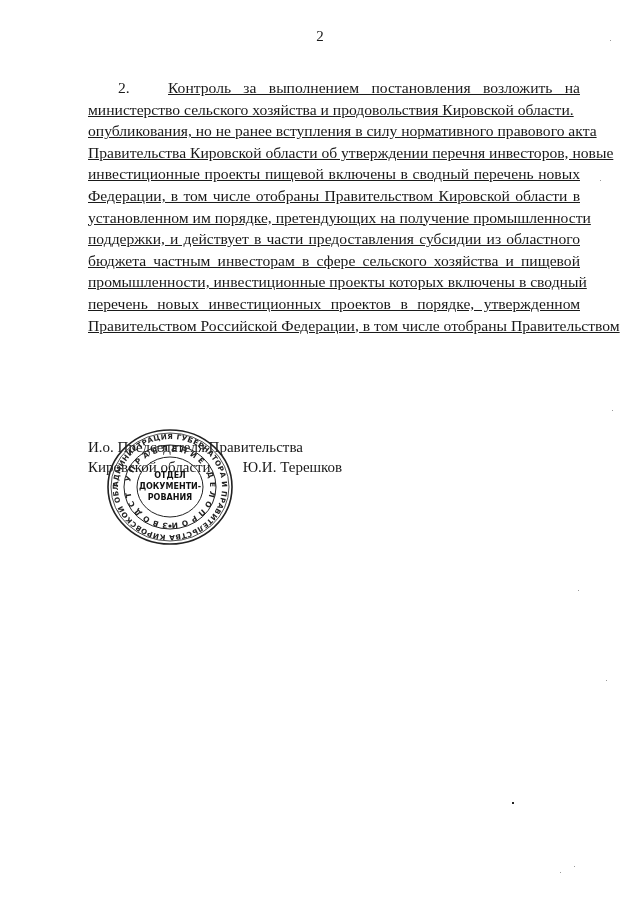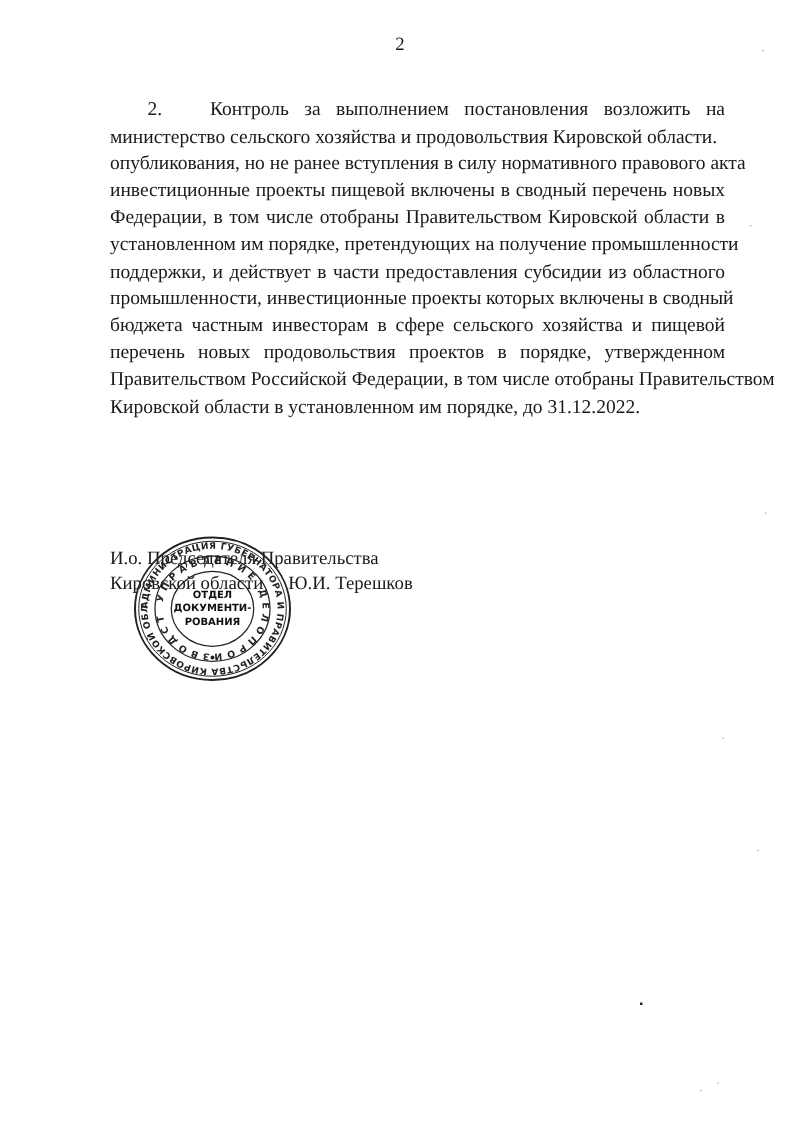--- a/index.html
+++ b/index.html
@@ -1,48 +1,48 @@
 <!DOCTYPE html>
 <html><head>
 <meta charset="utf-8">
 <style>
   html, body { margin: 0; padding: 0; background: #ffffff; }
   body { width: 640px; height: 905px; position: relative; overflow: hidden;
          font-family: "Liberation Serif", "DejaVu Serif", serif; color: #1a1a1a; }
   .page-number { position: absolute; top: 28px; left: 0; width: 640px; text-align: center; font-size: 15px; }
   .body-text { position: absolute; left: 88px; top: 77px; width: 492px; font-size: 15.6px; line-height: 21.6px; }
-  .line { display: block; white-space: nowrap; height: 21.6px; text-align-last: justify; text-align: justify; }
+  .line { display: block; white-space: nowrap; height: 21.6px; text-align-last: justify; text-align: justify; text-decoration: underline; }
   .line.last { text-align-last: left; }
   .line.indent { padding-left: 30px; }
   .num { display: inline-block; width: 50px; }
   .signature { position: absolute; left: 88px; top: 437px; font-size: 15px; line-height: 20px; }
   .sig-line { display: block; white-space: nowrap; }
-  .sig-name { display: inline-block; margin-left: 20px; }
+  .sig-name { display: inline-block; margin-left: 32px; }
   .stamp { position: absolute; left: 106px; top: 428px; width: 128px; height: 118px; }
   .speck { position: absolute; background: #9a9a9a; width: 1px; height: 1px; }
 </style>
 </head>
 <body>
 
 <div class="page-number">2</div>
 
 <div class="body-text">
   <span class="line indent"><span class="num">2.</span><span>Контроль за выполнением постановления возложить на</span></span>
   <span class="line last">министерство сельского хозяйства и продовольствия Кировской области.</span>
 
   <span class="line">опубликования, но не ранее вступления в силу нормативного правового акта</span>
+  <span class="line">Правительства Кировской области об утверждении перечня инвесторов, новые</span>
   <span class="line">инвестиционные проекты пищевой включены в сводный перечень новых</span>
   <span class="line">Федерации, в том числе отобраны Правительством Кировской области в</span>
   <span class="line">установленном им порядке, претендующих на получение промышленности</span>
   <span class="line">поддержки, и действует в части предоставления субсидии из областного</span>
+  <span class="line">бюджета частным инвесторам в сфере сельского хозяйства и пищевой</span>
   <span class="line">промышленности, инвестиционные проекты которых включены в сводный</span>
-  <span class="line">бюджета частным инвесторам в сфере сельского хозяйства и пищевой</span>
-  <span class="line">перечень новых продовольствия проектов в порядке, утвержденном</span>
+  <span class="line">перечень новых инвестиционных проектов в порядке, утвержденном</span>
   <span class="line">Правительством Российской Федерации, в том числе отобраны Правительством</span>
-  <span class="line last">Кировской области в установленном им порядке, до 31.12.2022.</span>
 </div>
 
 <div class="signature">
   <span class="sig-line">И.о. Председателя Правительства</span>
   <span class="sig-line"><span>Кировской области</span><span class="sig-name">Ю.И. Терешков</span></span>
 </div>
 
 <svg class="stamp" viewBox="0 0 128 118" xmlns="http://www.w3.org/2000/svg">
   <defs>
     <path id="outerArc" d="M 64 59 m -52 0 a 52 48 0 1 1 104 0 a 52 48 0 1 1 -104 0"></path>

